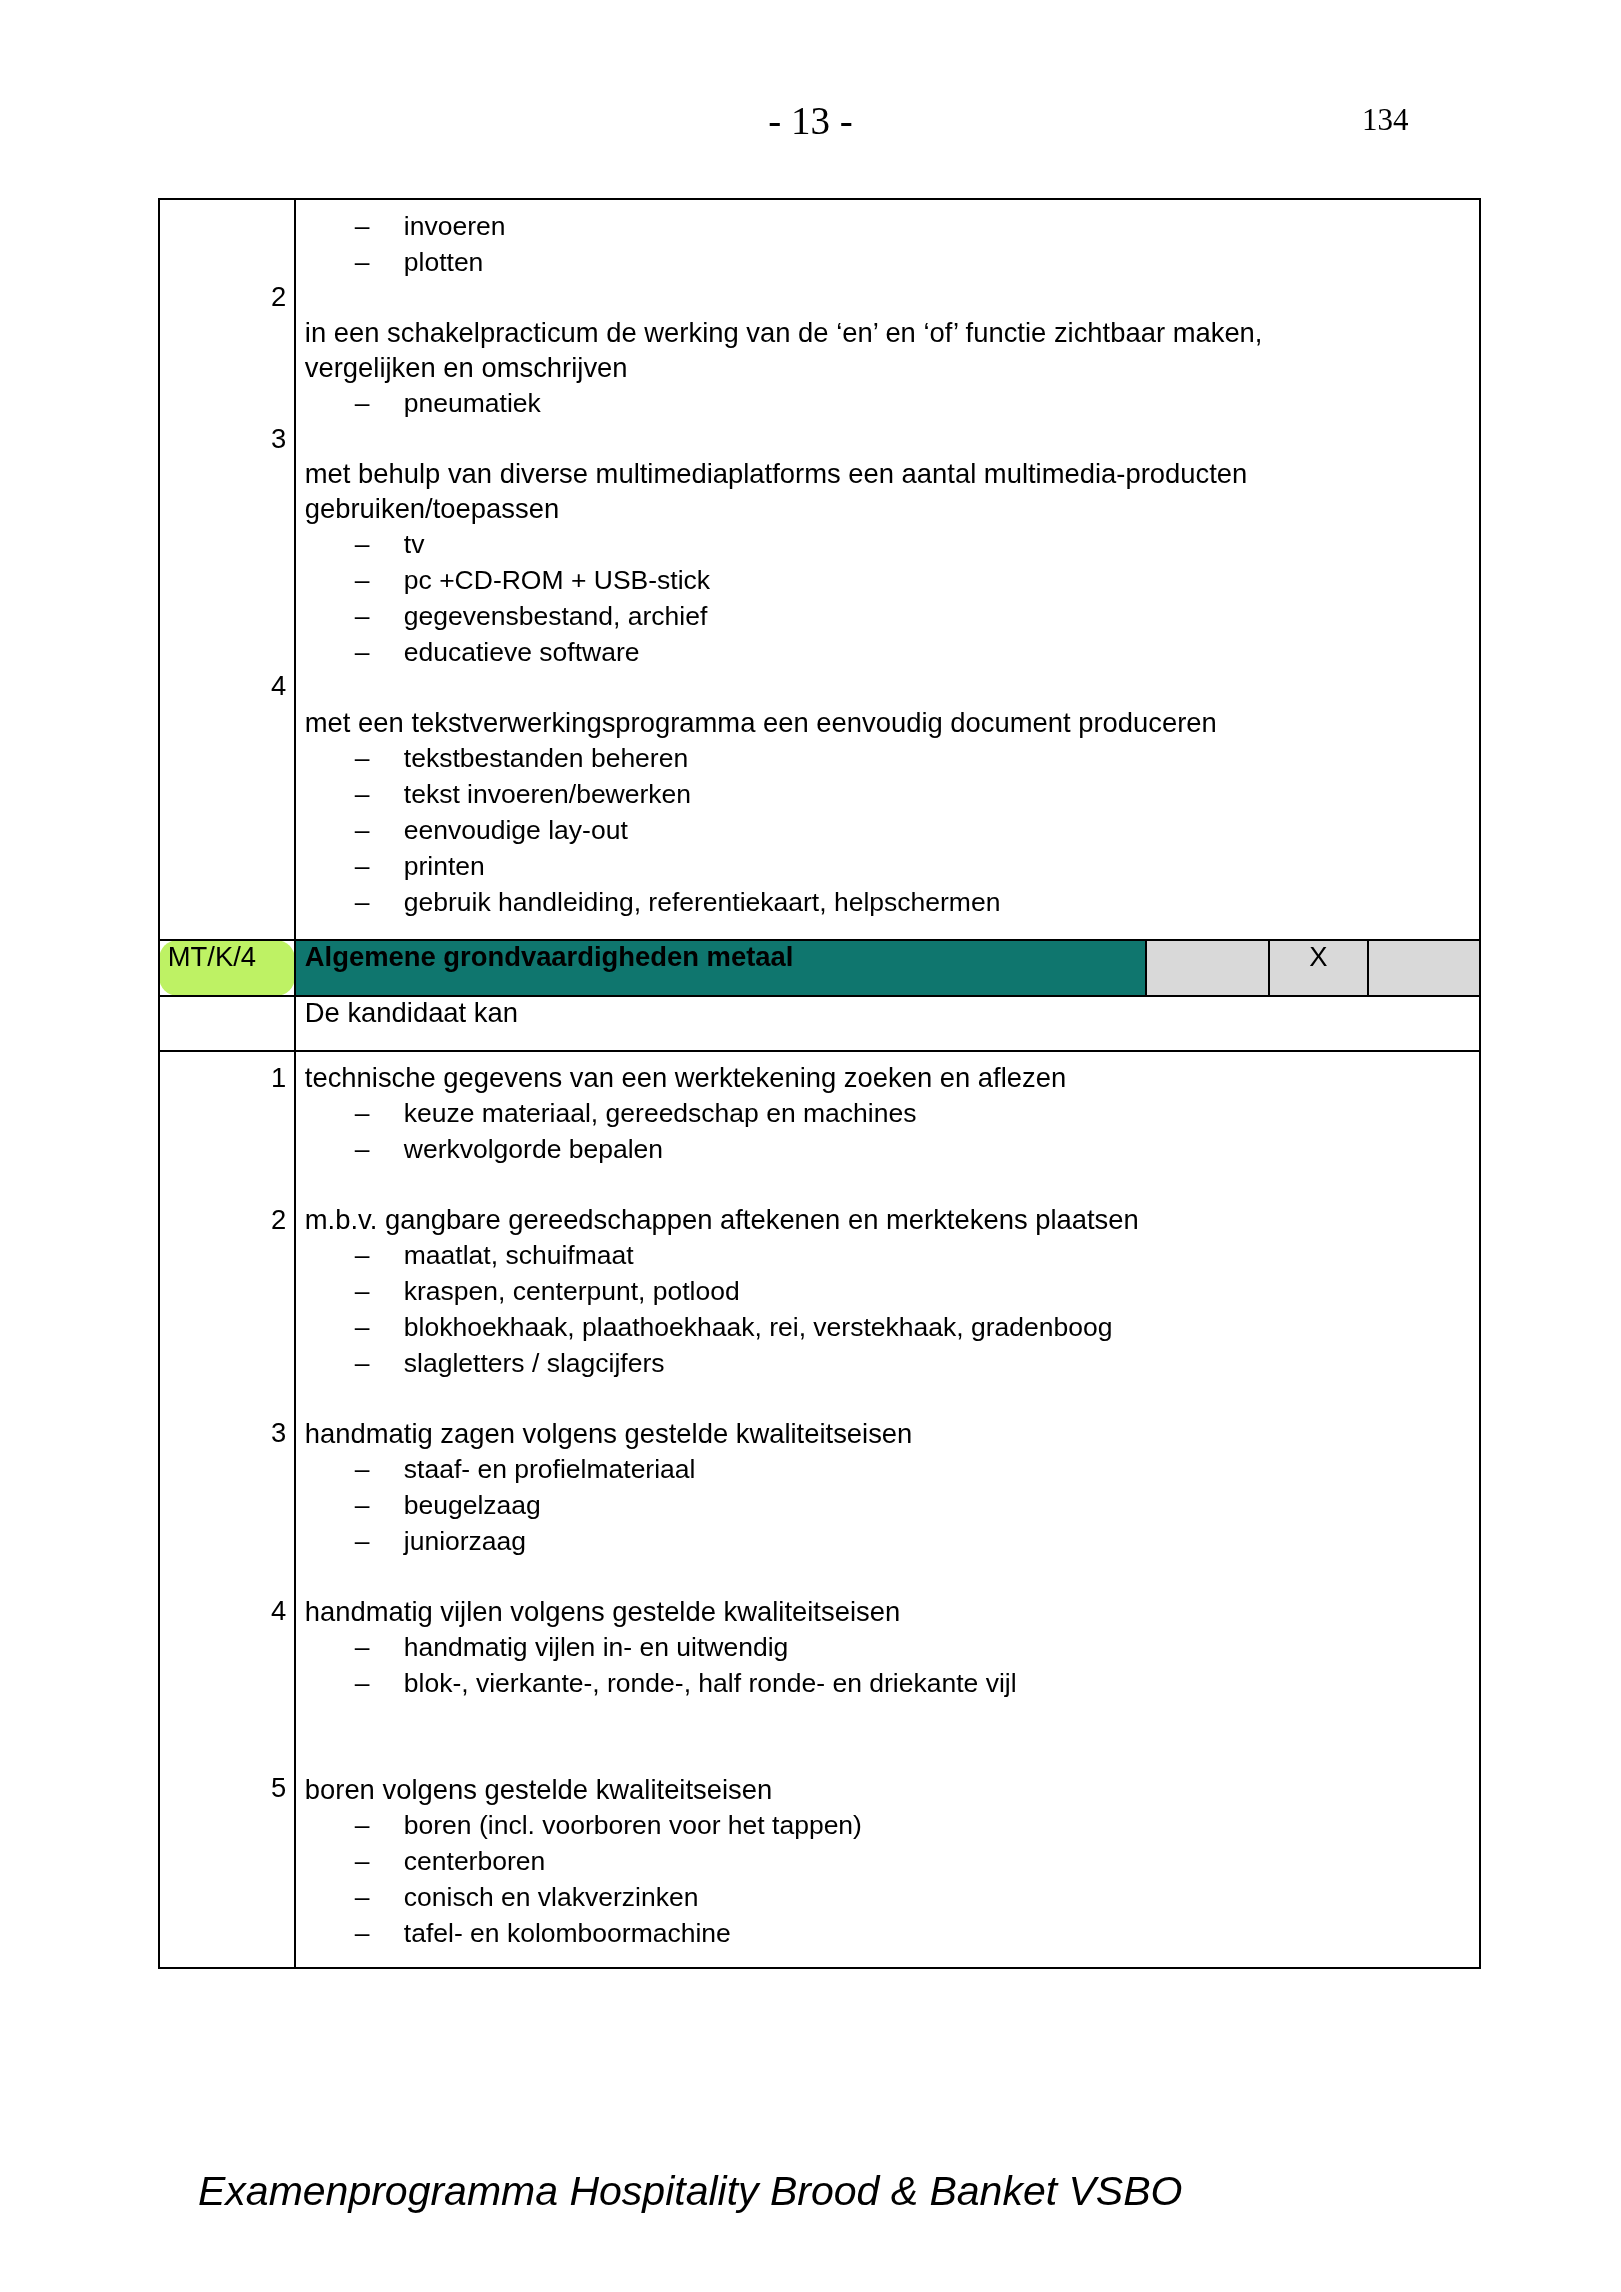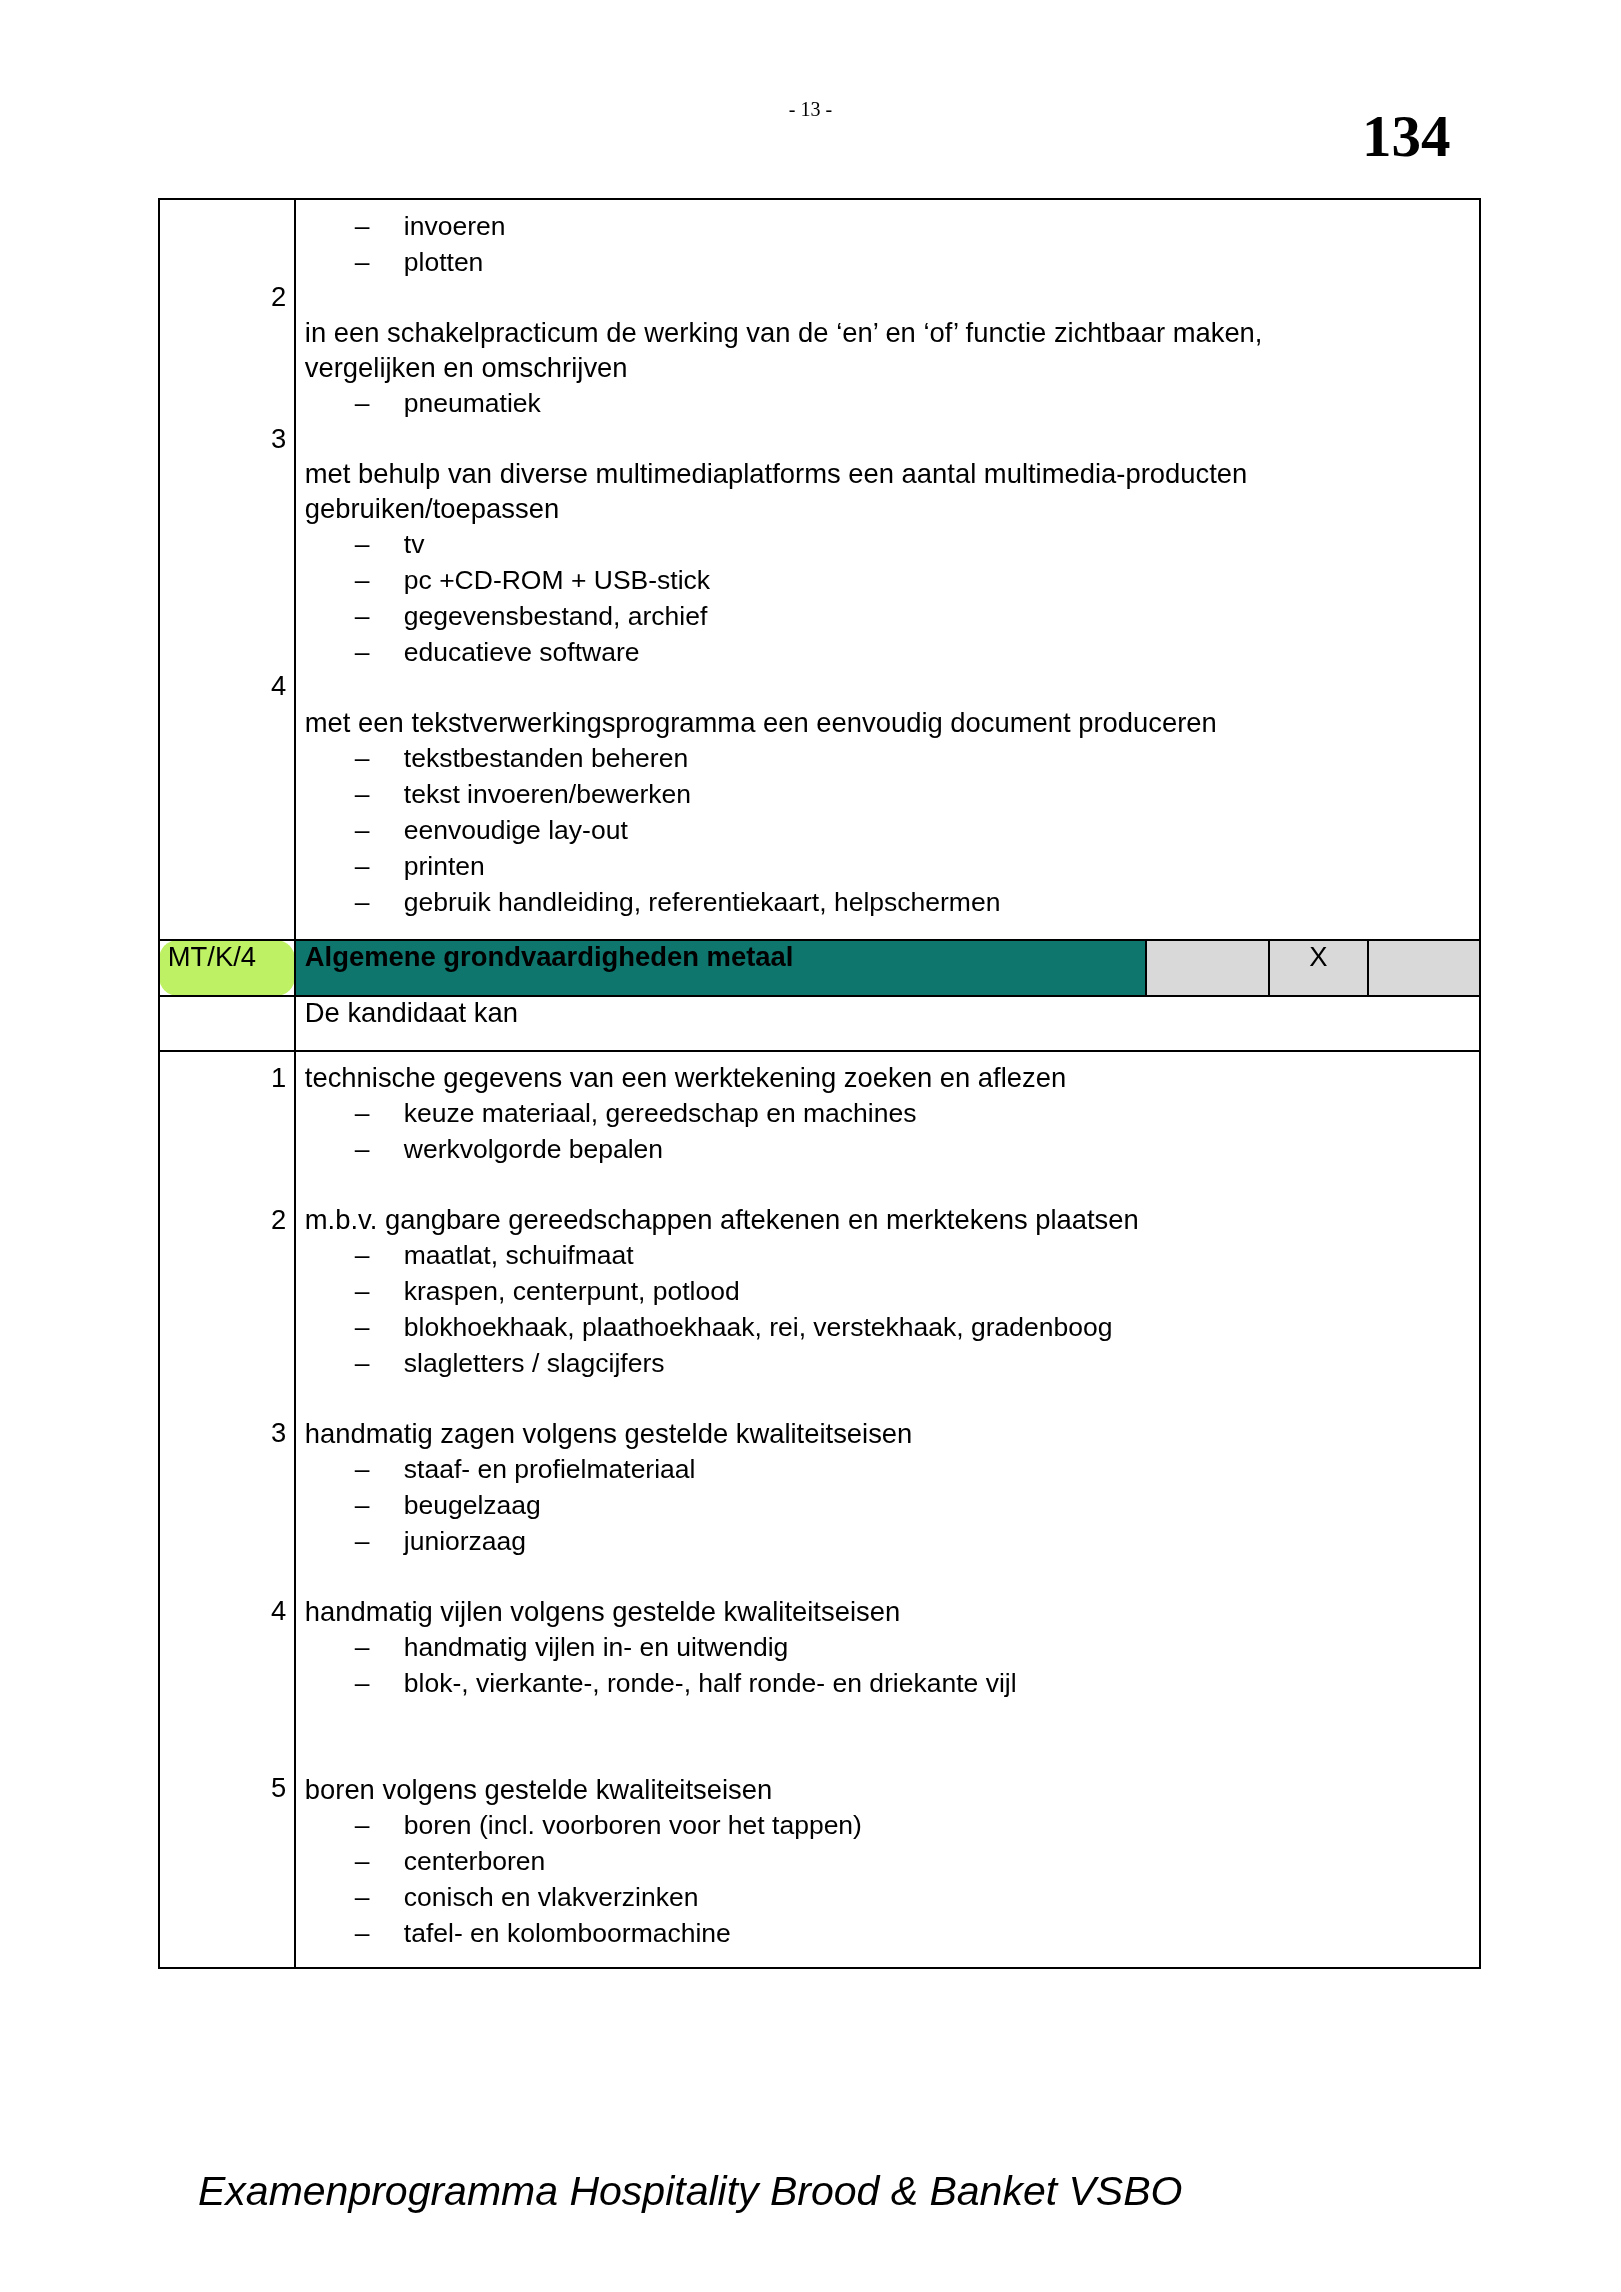--- a/index.html
+++ b/index.html
@@ -1,21 +1,21 @@
 <!DOCTYPE html>
 <html><head>
 <meta charset="utf-8">
 <style>
   html, body { margin:0; padding:0; background:#ffffff; }
   body { width:1621px; height:2293px; position:relative; overflow:hidden;
          font-family:"Liberation Sans", sans-serif; color:#000; }
   .page-num { position:absolute; top:98px; left:0; width:1621px; text-align:center;
-              font-family:"Liberation Serif", serif; font-size:20px; }
+              font-family:"Liberation Serif", serif; font-size:39px; }
   .doc-num { position:absolute; top:102px; left:1362px;
-             font-family:"Liberation Serif", serif; font-weight:bold; font-size:59px; }
+             font-family:"Liberation Serif", serif; font-weight:normal; font-size:31px; }
   table.main { position:absolute; left:158px; top:198px; width:1320px;
                border-collapse:collapse; table-layout:fixed; }
   table.main td { border:2px solid #000; padding:0; vertical-align:top; font-size:27.4px; }
   .hdr td { height:90px; vertical-align:middle; }
   .hdr .title { font-weight:bold; padding-left:8.8px; }
   .hdr .col { text-align:center; font-weight:bold; line-height:35px; }
   .code { text-align:right; padding-right:7.8px !important; }
   .content { padding-left:8.8px !important; }
   .main-line { line-height:35px; }
   .sub { line-height:36px; position:relative; padding-left:99px; font-size:26.5px; }

